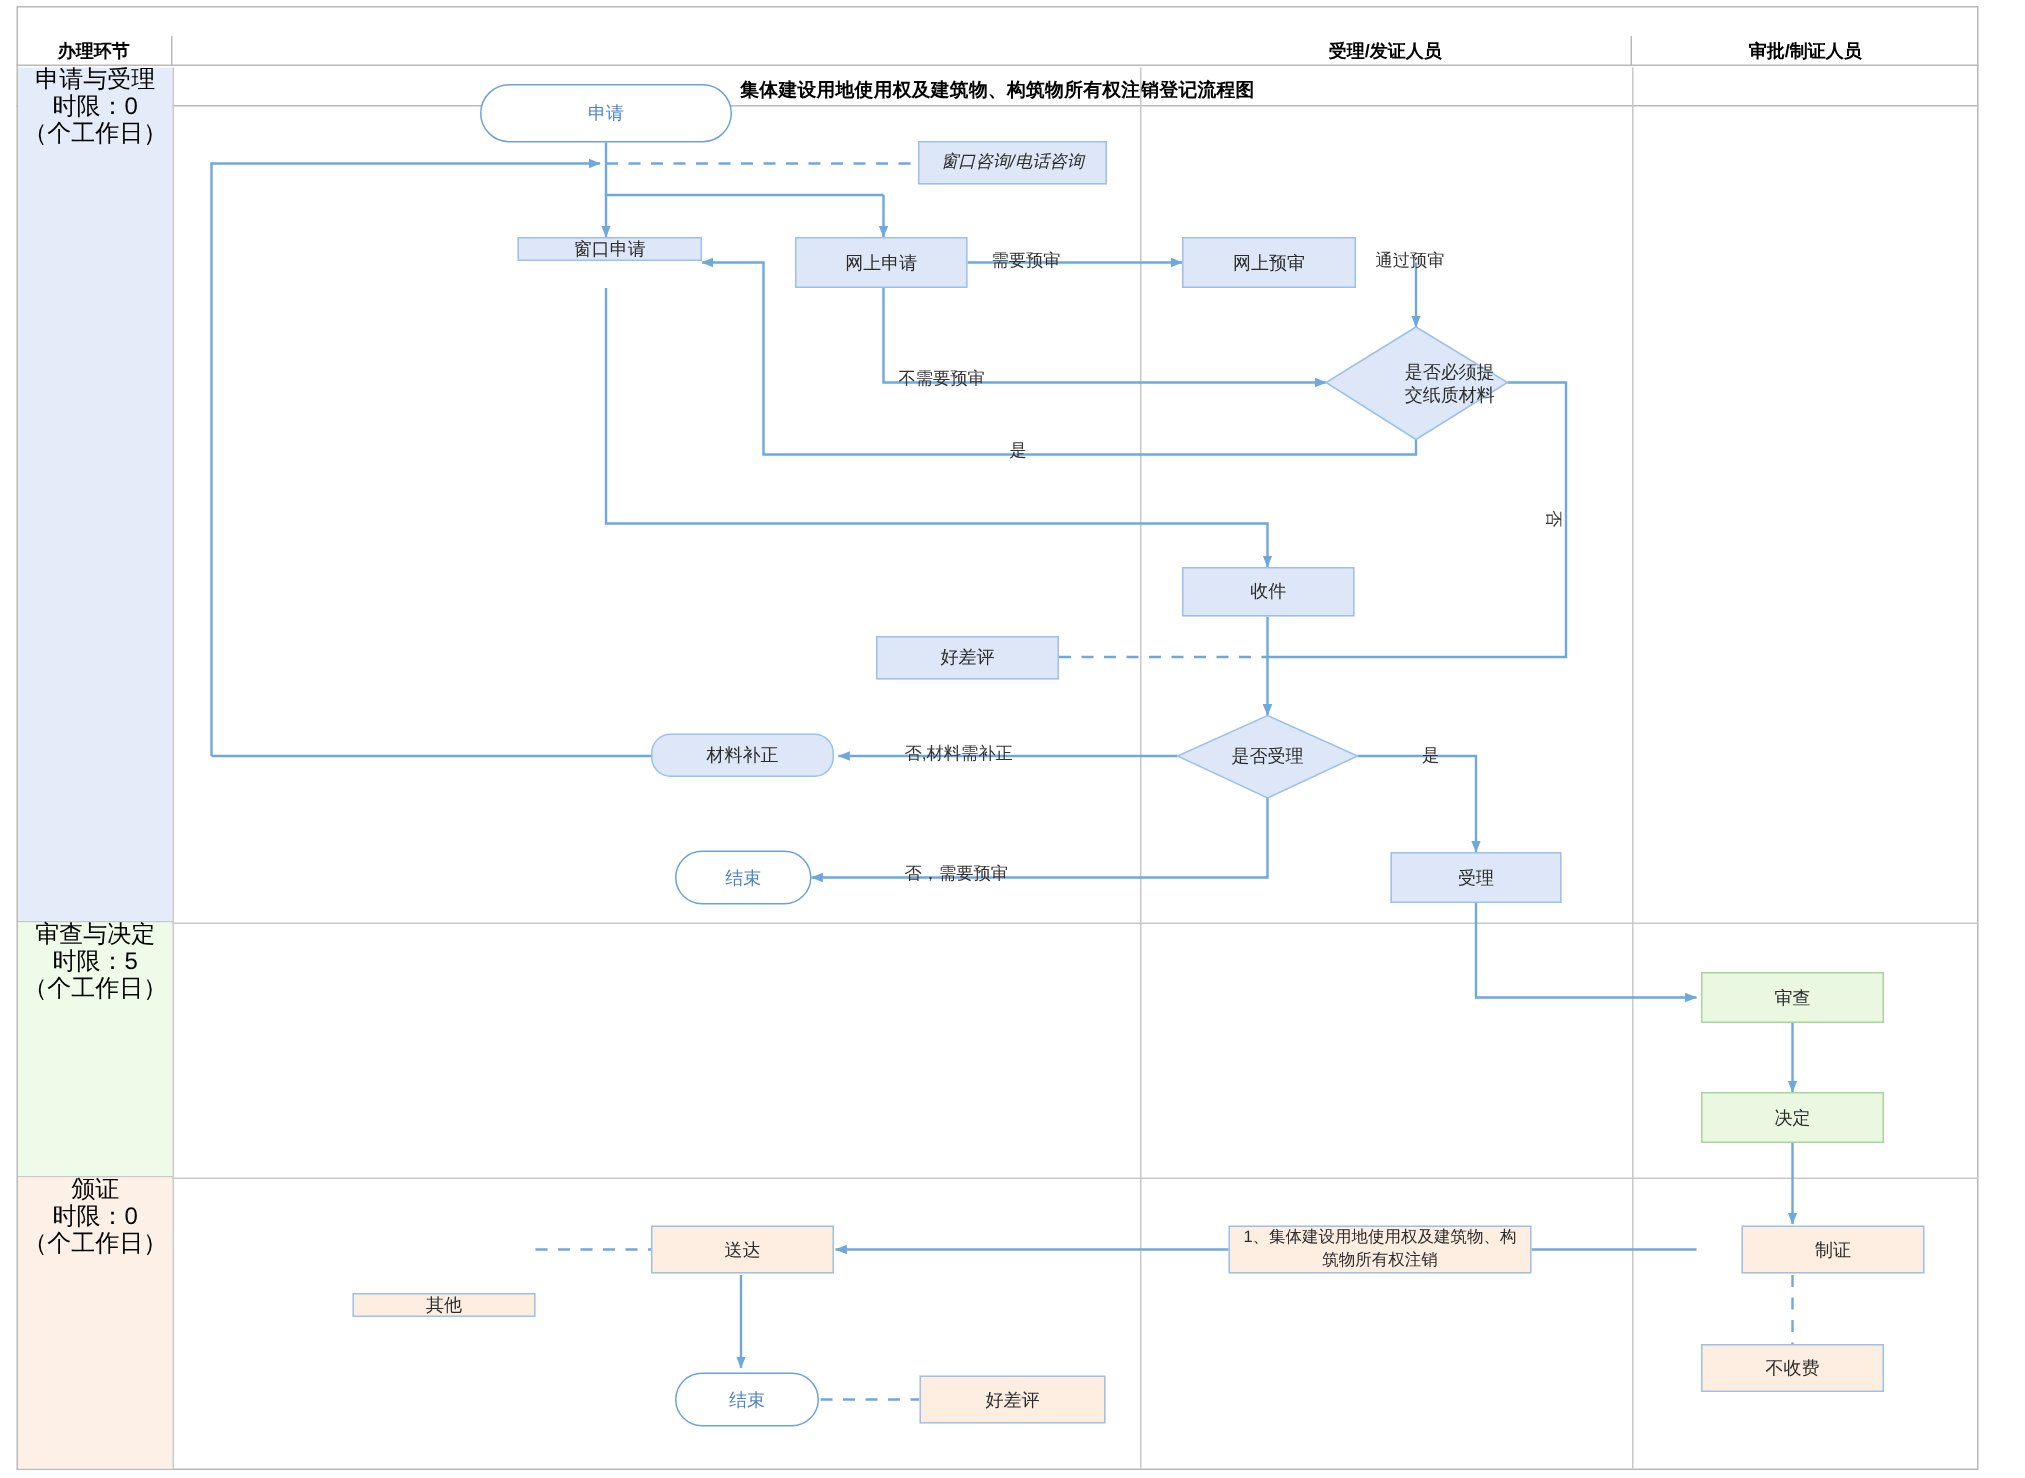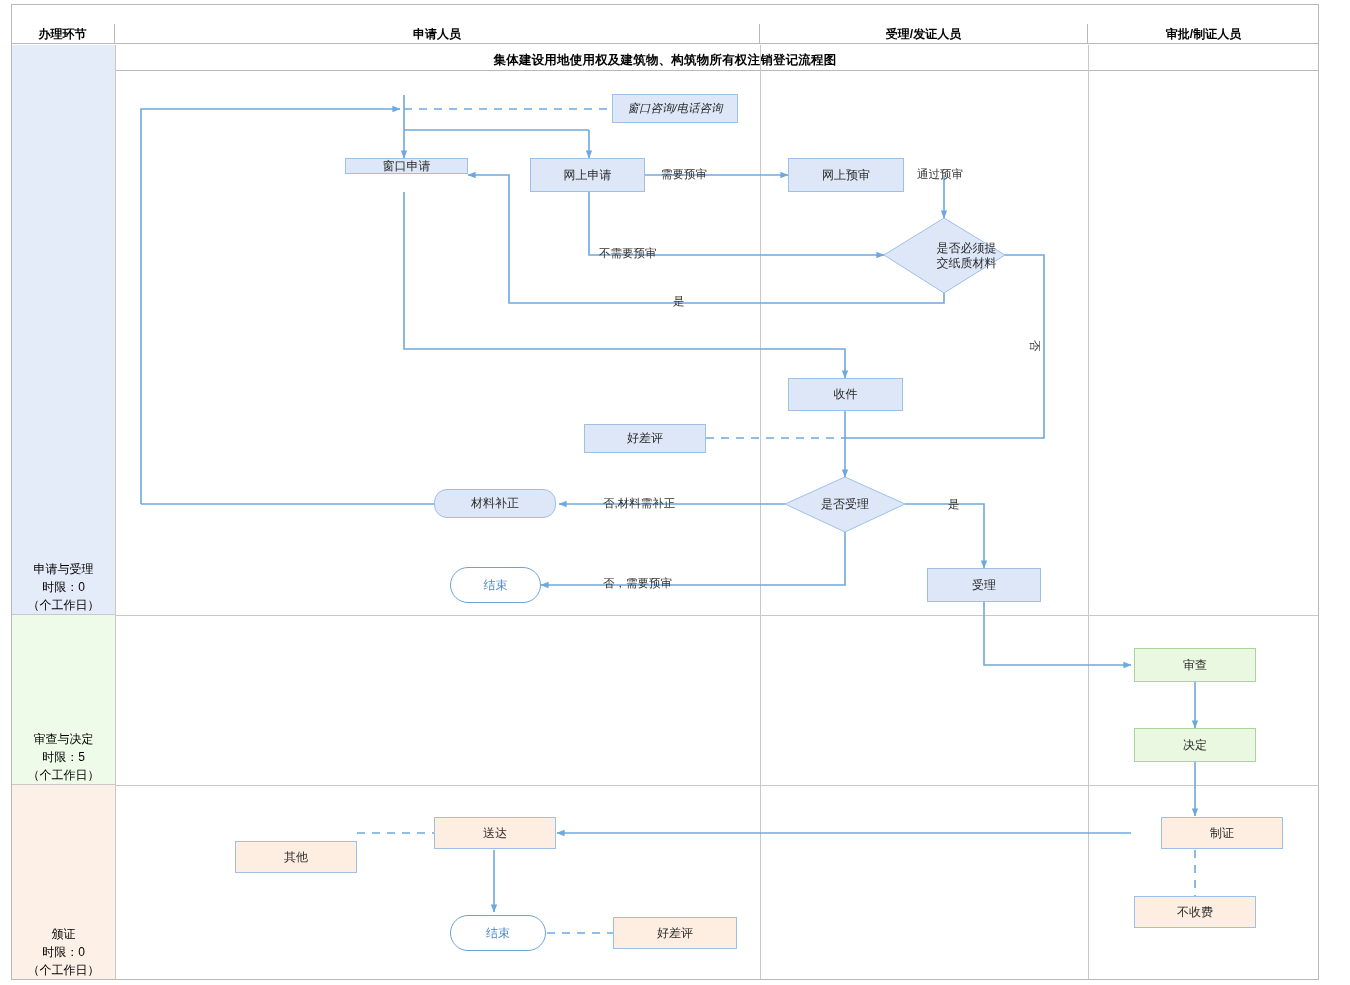--- a/index.html
+++ b/index.html
@@ -19,22 +19,22 @@
   .hdr-cell{position:absolute;top:0;height:20px;display:flex;align-items:center;
             justify-content:center;font-size:12px;font-weight:bold;color:#000;
             box-sizing:border-box;}
   .hdr-c0{left:0;width:104px;border-right:1px solid #b9b9b9;}
   .hdr-c1{left:104px;width:645px;border-right:1px solid #b9b9b9;}
   .hdr-c2{left:749px;width:328px;border-right:1px solid #b9b9b9;}
   .hdr-c3{left:1077px;width:231px;}
 
   
   .stage{position:absolute;left:12px;width:103px;box-sizing:border-box;
-         display:flex;align-items:flex-end;justify-content:center;text-align:center;
-         font-size:12px;color:#000;line-height:18px;border-bottom:1px solid #c8c8c8;}
+         display:flex;align-items:flex-start;justify-content:center;text-align:center;
+         font-size:16px;color:#000;line-height:18px;border-bottom:1px solid #c8c8c8;}
   .stage-1{top:45px;height:570px;background:#e4ebf9;}
   .stage-2{top:615px;height:170px;background:#eefbe8;}
   .stage-3{top:785px;height:194px;background:#fdf0e6;border-bottom:none;}
 
   
   .lane-h{position:absolute;left:115px;width:1204px;height:0;border-top:1px solid #c8c8c8;}
   .lane-v{position:absolute;top:45px;width:0;border-left:1px solid #c8c8c8;}
 
   
   #wires{position:absolute;left:0;top:0;width:1350px;height:985px;pointer-events:none;}
@@ -59,21 +59,20 @@
 <body>
 
 <div id="page">
 
   <div class="frame"></div>
 
   <div class="title-row">集体建设用地使用权及建筑物、构筑物所有权注销登记流程图</div>
 
   <div class="hdr-row">
     <div class="hdr-cell hdr-c0">办理环节</div>
-    <div class="hdr-cell hdr-c1">申请人员</div>
     <div class="hdr-cell hdr-c2">受理/发证人员</div>
     <div class="hdr-cell hdr-c3">审批/制证人员</div>
   </div>
 
   <div class="stage stage-1">
     <div>
       <div>申请与受理</div>
       <div>时限：0</div>
       <div>（个工作日）</div>
     </div>
@@ -159,20 +158,21 @@
 
       <path d="M547,933 L613,933" stroke-dasharray="8 7"></path>
 
       <path d="M1195,850 L1195,896" stroke-dasharray="8 7"></path>
 
       <polygon points="944,218 1005,255 944,293 884,255" fill="#dde7f7" stroke="#9cc0e8" stroke-width="1"></polygon>
       <polygon points="845,477 905,504 845,532 785,504" fill="#dde7f7" stroke="#9cc0e8" stroke-width="1"></polygon>
     </g>
   </svg>
 
+  <div class="node n-term" style="left:320px;top:56px;width:168px;height:39px;">申请</div>
 
   <div class="node n-blue" style="left:612px;top:94px;width:126px;height:29px;font-size:11.5px;font-style:italic;">窗口咨询/电话咨询</div>
 
   <div class="node n-blue" style="left:345px;top:158px;width:123px;height:16px;">窗口申请</div>
 
   <div class="node n-blue" style="left:530px;top:158px;width:115px;height:34px;">网上申请</div>
 
   <div class="node n-blue" style="left:788px;top:158px;width:116px;height:34px;">网上预审</div>
 
   <div class="node n-diamond" style="left:906px;top:218px;width:121px;height:75px;flex-direction:column;">
@@ -191,24 +191,25 @@
   <div class="node n-blue" style="left:434px;top:489px;width:122px;height:29px;border-radius:13px;">材料补正</div>
 
   <div class="node n-term" style="left:450px;top:567px;width:91px;height:36px;">结束</div>
 
   <div class="node n-blue" style="left:927px;top:568px;width:114px;height:34px;">受理</div>
 
   <div class="node n-green" style="left:1134px;top:648px;width:122px;height:34px;">审查</div>
 
   <div class="node n-green" style="left:1134px;top:728px;width:122px;height:34px;">决定</div>
 
-  <div class="node n-orange" style="left:235px;top:841px;width:122px;height:32px;">其他</div>
+  <div class="node n-orange" style="left:235px;top:862px;width:122px;height:16px;">其他</div>
 
   <div class="node n-orange" style="left:434px;top:817px;width:122px;height:32px;">送达</div>
 
+  <div class="node n-orange" style="left:819px;top:817px;width:202px;height:32px;font-size:11px;padding:0 4px;">1、集体建设用地使用权及建筑物、构筑物所有权注销</div>
 
   <div class="node n-orange" style="left:1134px;top:817px;width:122px;height:32px;margin-left:27px;">制证</div>
 
   <div class="node n-orange" style="left:1134px;top:896px;width:122px;height:32px;">不收费</div>
 
   <div class="node n-term" style="left:450px;top:915px;width:96px;height:36px;">结束</div>
 
   <div class="node n-orange" style="left:613px;top:917px;width:124px;height:32px;">好差评</div>
 
   <div class="elabel" style="left:661px;top:168px;">需要预审</div>

